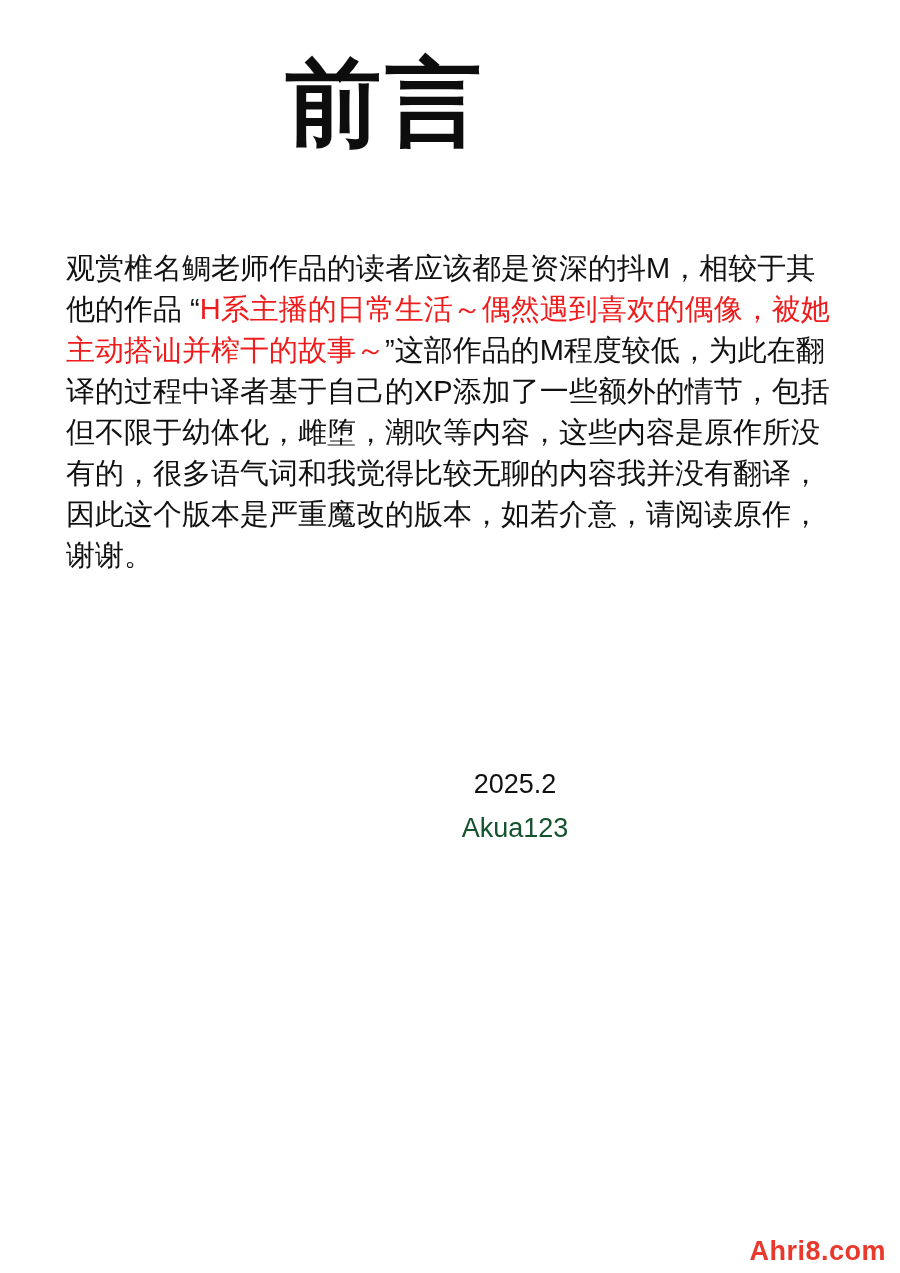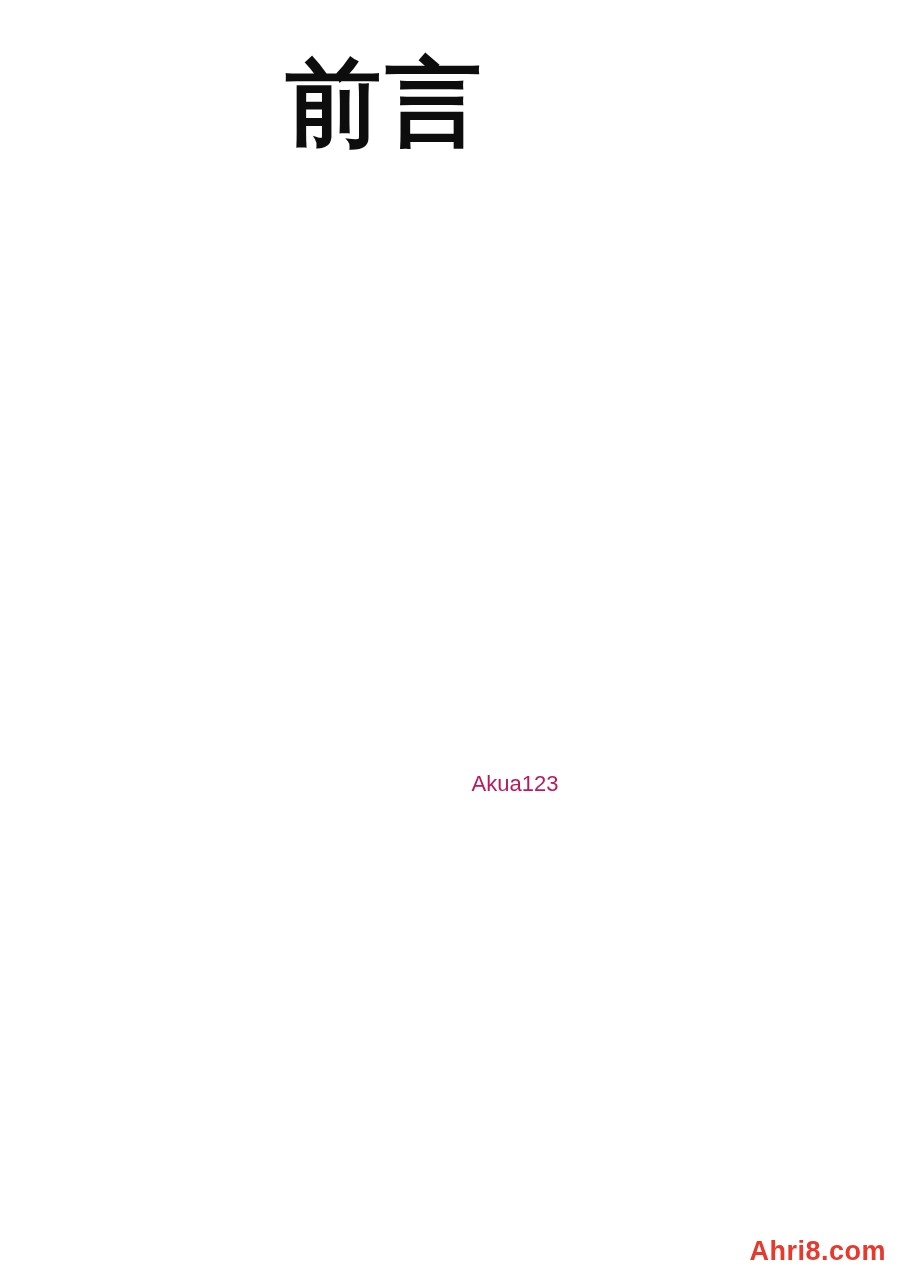--- a/index.html
+++ b/index.html
@@ -56,42 +56,44 @@
     text-align: center;
     padding-left: 130px;
     box-sizing: border-box;
   }
   .sign-date {
     font-size: 27px;
     line-height: 44px;
     color: #111111;
   }
   .sign-name {
-    font-size: 22px;
+    font-size: 27px;
     line-height: 44px;
-    color: #be185d;
+    color: #14532d;
   }
   .watermark {
     position: absolute;
     right: 14px;
     bottom: 6px;
     font-size: 27px;
     font-weight: 700;
     color: #e8392c;
     font-family: Liberation Sans, sans-serif;
     letter-spacing: 0.5px;
   }
 </style>
 </head>
 <body>
 
 <div class="page">
 
   <div class="title">前言</div>
 
+  <div class="body-text"><span>观赏椎名鲷老师作品的读者应该都是资深的抖M，相较于其他的作品 “</span><span class="hl">H系主播的日常生活～偶然遇到喜欢的偶像，被她主动搭讪并榨干的故事～</span><span>”这部作品的M程度较低，为此在翻译的过程中译者基于自己的XP添加了一些额外的情节，包括但不限于幼体化，雌堕，潮吹等内容，这些内容是原作所没有的，很多语气词和我觉得比较无聊的内容我并没有翻译，因此这个版本是严重魔改的版本，如若介意，请阅读原作，谢谢。</span></div>
 
   <div class="sign-block">
+    <div class="sign-date">2025.2</div>
     <div class="sign-name">Akua123</div>
   </div>
 
   <div class="watermark">Ahri8.com</div>
 
 </div>
 
 </body></html>

